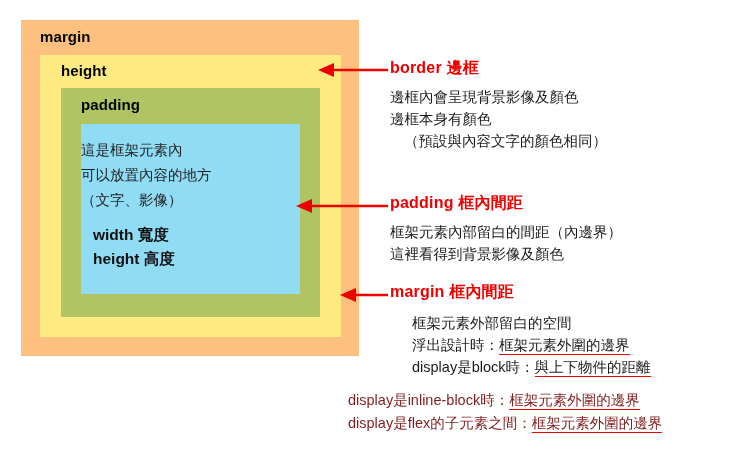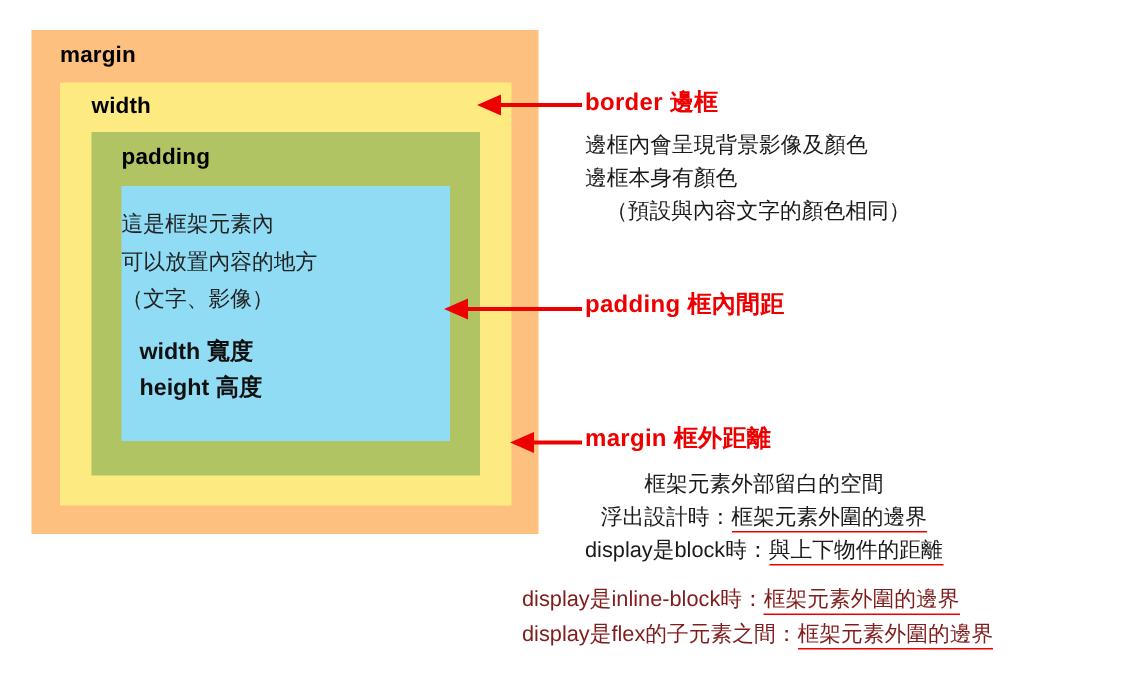--- a/index.html
+++ b/index.html
@@ -73,36 +73,36 @@
     padding-bottom:1px;
   }
 
   #head-border{left:390px;top:58px;}
   #body-border{left:390px;top:86px;}
 
   #head-padding{left:390px;top:193px;}
   #body-padding{left:390px;top:221px;}
 
   #head-margin{left:390px;top:282px;}
-  #body-margin{left:390px;top:312px;text-align:center;}
+  #body-margin{left:412px;top:312px;}
 
   #body-tail{left:348px;top:389px;color:#7f1d1d;font-size:14.5px;line-height:23px;white-space:nowrap;position:absolute;}
 </style>
 </head>
 <body>
 
 <div id="stage">
 
   <div class="box" id="margin-box"></div>
   <div class="box" id="border-box"></div>
   <div class="box" id="padding-box"></div>
   <div class="box" id="content-box"></div>
 
   <div class="box-label" id="label-margin">margin</div>
-  <div class="box-label" id="label-border">width</div>
+  <div class="box-label" id="label-border">height</div>
   <div class="box-label" id="label-padding">padding</div>
 
   <div id="content-text">
     <div>這是框架元素內</div>
     <div>可以放置內容的地方</div>
     <div>（文字、影像）</div>
     <span class="dim">width 寬度</span>
     <span class="dim" style="margin-top:0">height 高度</span>
   </div>
 
@@ -124,22 +124,26 @@
   <div id="panel">
 
     <div class="sec-head" id="head-border">border 邊框</div>
     <div class="sec-body" id="body-border">
       <div>邊框內會呈現背景影像及顏色</div>
       <div>邊框本身有顏色</div>
       <div class="ind">（預設與內容文字的顏色相同）</div>
     </div>
 
     <div class="sec-head" id="head-padding">padding 框內間距</div>
+    <div class="sec-body" id="body-padding">
+      <div>框架元素內部留白的間距（內邊界）</div>
+      <div>這裡看得到背景影像及顏色</div>
+    </div>
 
-    <div class="sec-head" id="head-margin">margin 框外距離</div>
+    <div class="sec-head" id="head-margin">margin 框內間距</div>
     <div class="sec-body" id="body-margin">
       <div>框架元素外部留白的空間</div>
       <div>
         <span>浮出設計時：</span><span class="ul">框架元素外圍的邊界</span>
       </div>
       <div>
         <span>display是block時：</span><span class="ul">與上下物件的距離</span>
       </div>
     </div>
 

